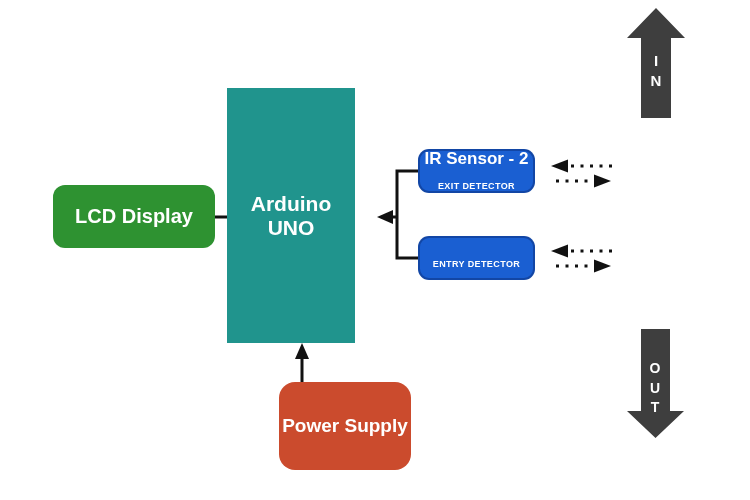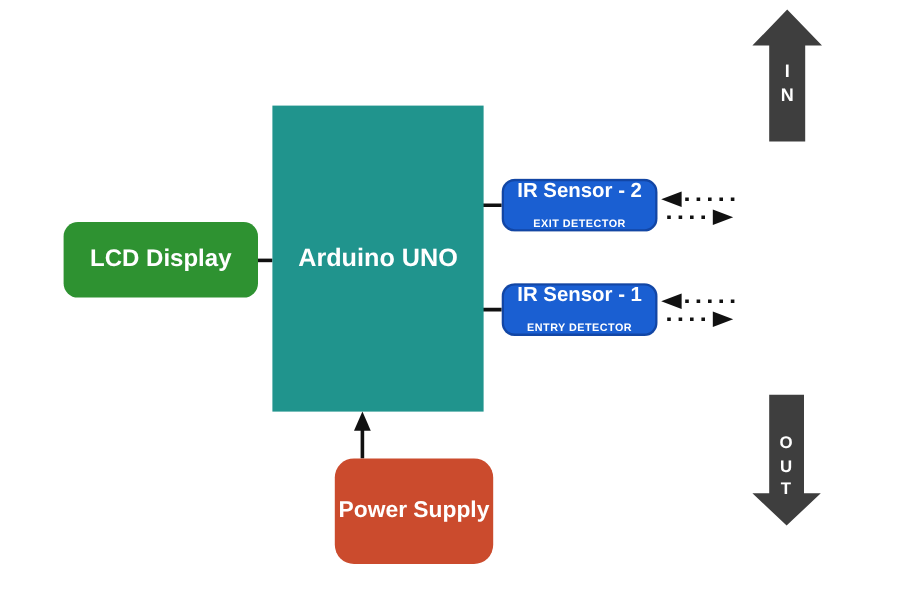--- a/index.html
+++ b/index.html
@@ -14,29 +14,29 @@
     position:absolute;z-index:1;
     display:flex;align-items:center;justify-content:center;
     color:#ffffff;font-weight:bold;text-align:center;
     box-sizing:border-box;
   }
   .node-lcd{
     left:53px;top:185px;width:162px;height:63px;
     background:var(--lcd-green);border-radius:12px;font-size:20px;
   }
   .node-arduino{
-    left:227px;top:88px;width:176px;height:255px;
+    left:227px;top:88px;width:128px;height:255px;
     background:var(--arduino-teal);font-size:21px;
   }
   .node-power{
     left:235px;top:382px;width:132px;height:88px;
     background:var(--power-orange);border-radius:16px;font-size:19px;margin-left:44px;
   }
   .node-sensor{
-    width:130px;background:var(--sensor-blue);
+    width:117px;background:var(--sensor-blue);
     border:2px solid rgba(8,40,110,0.45);
     border-radius:11px;flex-direction:column;line-height:1.05;
   }
   .node-sensor .title{font-size:17px;}
   .node-sensor .subtitle{font-size:9px;letter-spacing:.4px;margin-top:14px;}
   .node-sensor2{left:418px;top:149px;height:44px;}
   .node-sensor1{left:418px;top:236px;height:44px;}
   .person-wrap{position:absolute;left:611px;top:132px;z-index:1;}
   .solid-line{stroke:var(--connector-black);stroke-width:3;fill:none;}
   .solid-head{fill:var(--connector-black);}
@@ -113,18 +113,17 @@
   <div class="node node-power">
     <span>Power Supply</span>
   </div>
 
   <div class="node node-sensor node-sensor2">
     <span class="title">IR Sensor - 2</span>
     <span class="subtitle">EXIT DETECTOR</span>
   </div>
 
   <div class="node node-sensor node-sensor1">
-    <span class="title">IR Sensor - 1</span>
     <span class="subtitle">ENTRY DETECTOR</span>
   </div>
 
 
 </div>
 
 </body></html>

